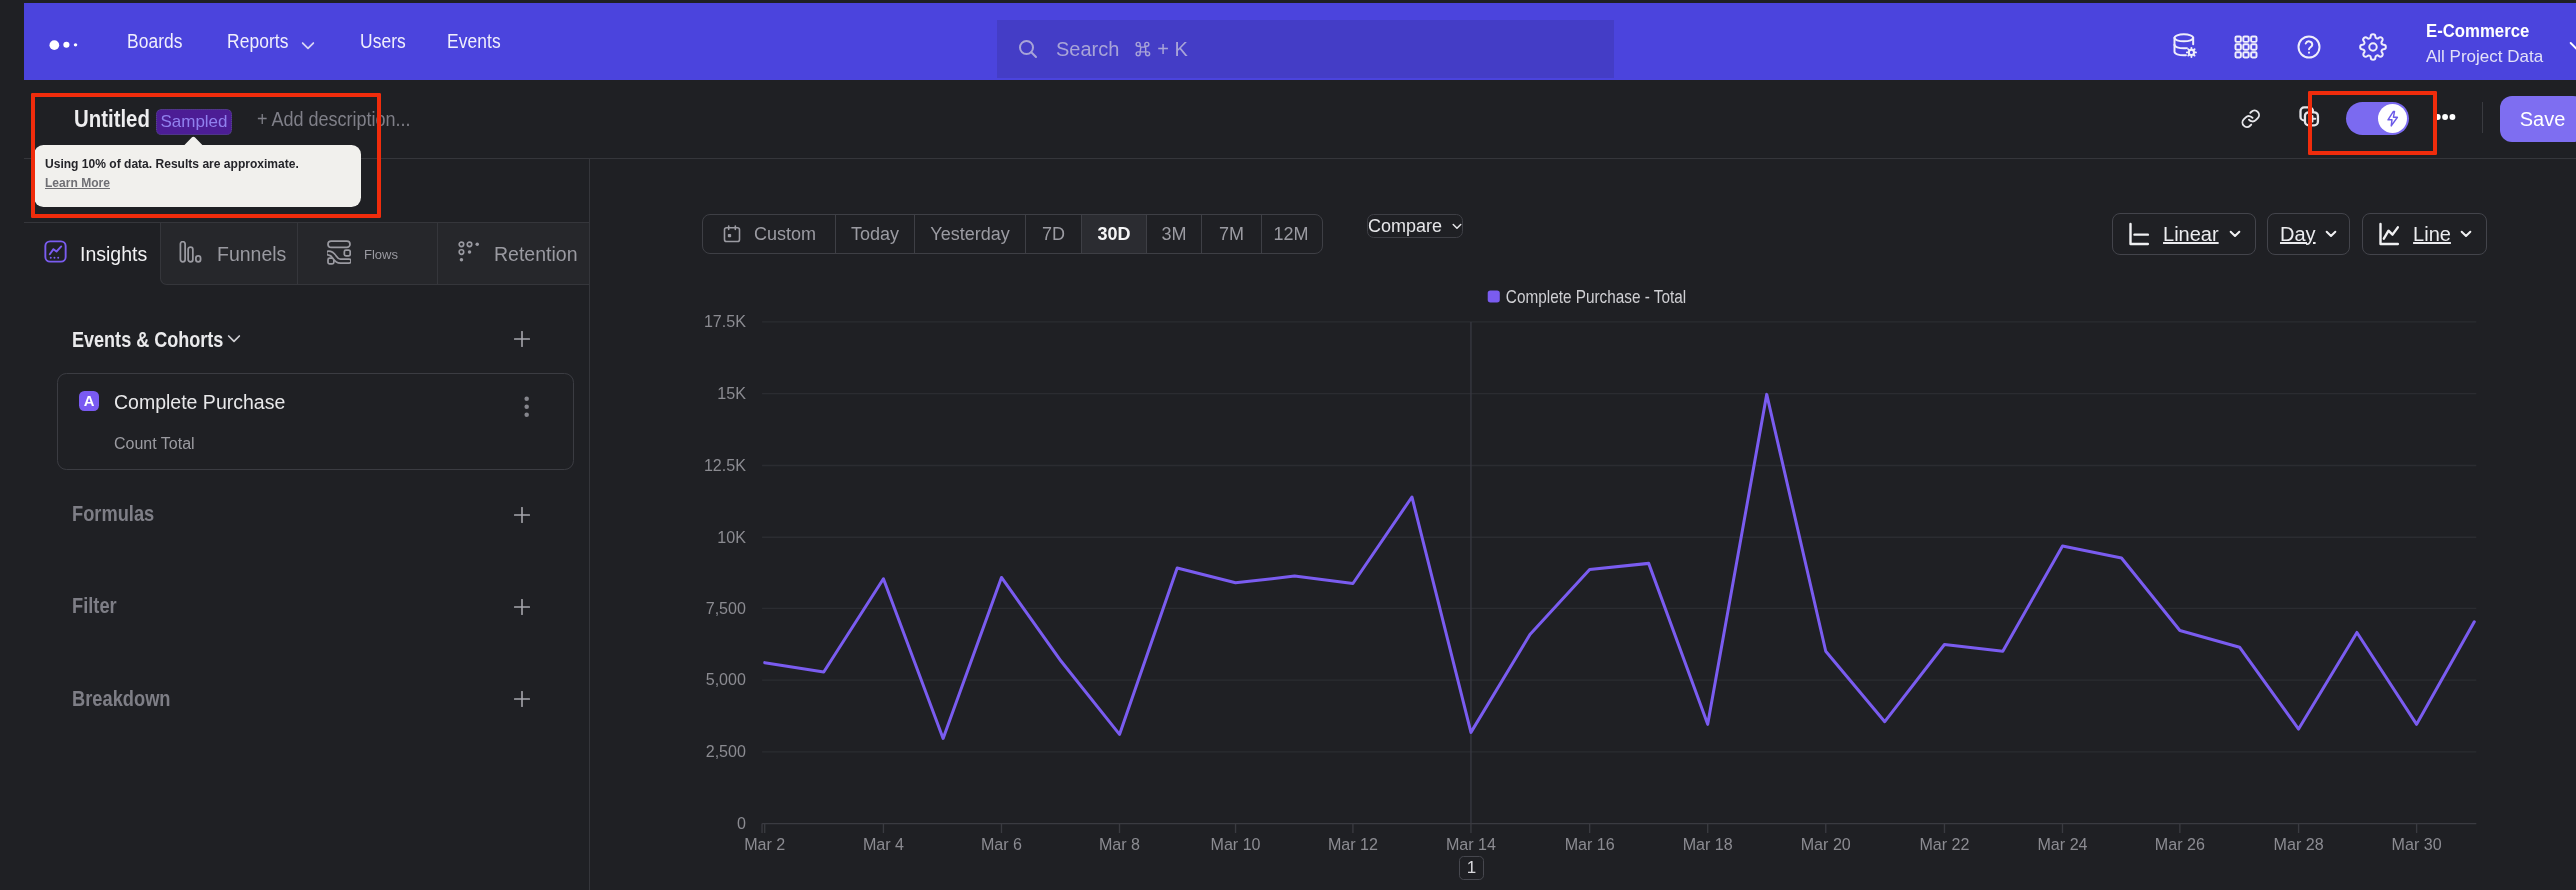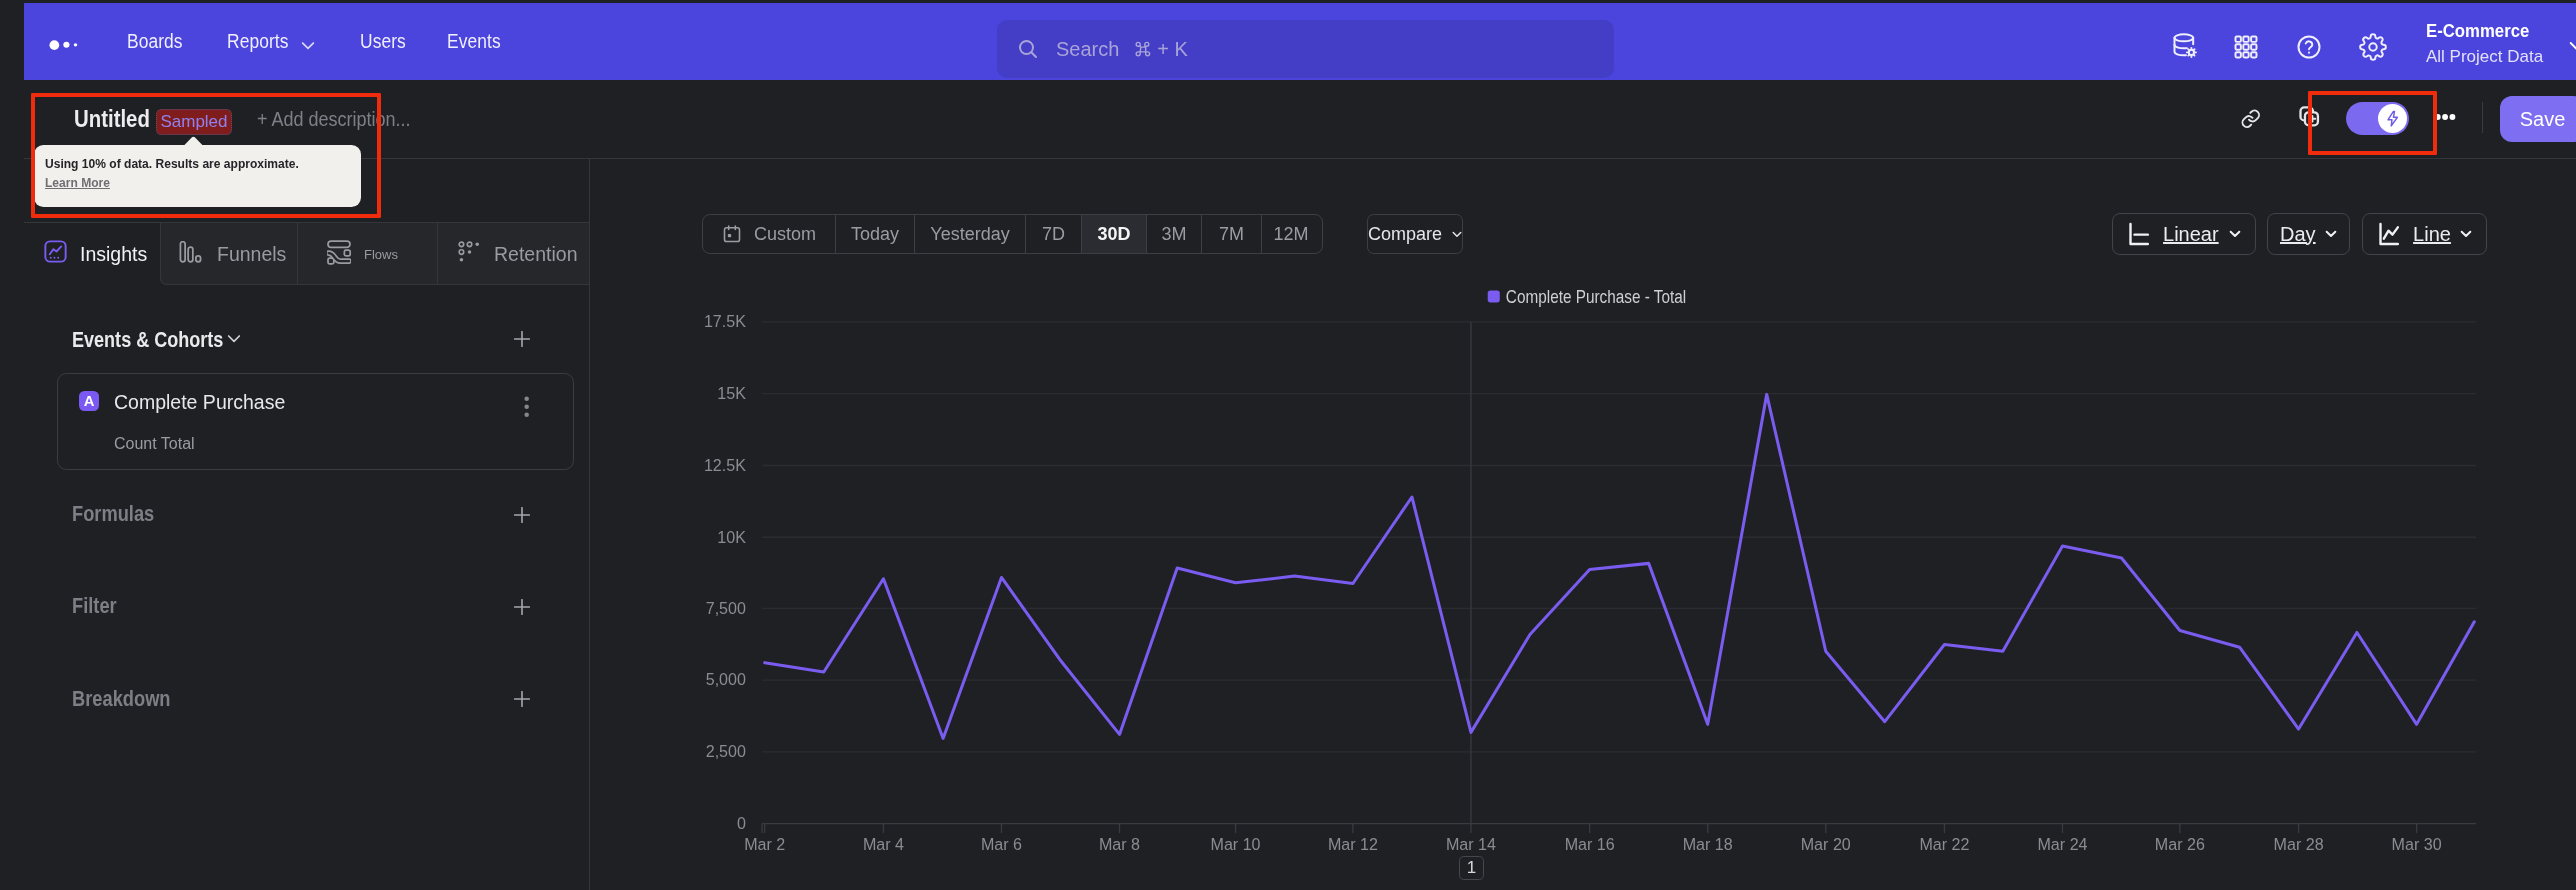--- a/index.html
+++ b/index.html
@@ -7,31 +7,31 @@
     font-family:"Liberation Sans", sans-serif; }
   .abs { position:absolute; }
   #page { position:relative; width:2576px; height:890px;margin-left:24px; }
 
   
   #nav { position:absolute; left:0; top:3.4px; width:2576px; height:77px; background:#4b44dd; }
   .navlink { position:absolute; top:0; height:77px; display:flex; align-items:center;
     color:#f0effc; font-size:20px; font-weight:400; letter-spacing:0.1px;
     transform:scaleX(.87); transform-origin:left center; }
   #search { position:absolute; left:973px; top:17px; width:617px; height:58px;
-    background:#443dc6; border-radius:10px; display:flex; align-items:center; }
+    background:#443dc6; border-radius:0; display:flex; align-items:center; }
   #search .ph { color:#a8a4d8; font-size:20px; margin-left:47px; }
   .projname { position:absolute; left:2402px; color:#fff; }
 
   
   #titlebar { position:absolute; left:0; top:81px; width:2576px; height:78px;
     border-bottom:1.3px solid #35363b; }
   #untitled { position:absolute; left:50px; top:81px; height:76px; display:flex; align-items:center;
     color:#ededef; font-size:24px; font-weight:700; transform:scaleX(.85); transform-origin:left center; }
   #sampled { position:absolute; left:132px; top:109px; width:76px; height:25.5px;
-    border:1.3px dotted #54507e; border-radius:5.4px; background:#7f1d1d;
+    border:1.3px dotted #54507e; border-radius:5.4px; background:#4c1d95;
     display:flex; align-items:center; justify-content:center;
     color:#9181ef; font-size:17px; }
   #adddesc { position:absolute; left:233px; top:81px; height:76px; display:flex; align-items:center;
     color:#7f7f88; font-size:20px; transform:scaleX(.9); transform-origin:left center; }
   #toggle { position:absolute; left:2322px; top:102px; width:63px; height:33px;
     background:#7b6af0; border-radius:17px; }
   #toggle .knob { position:absolute; right:2px; top:2px; width:29px; height:29px;
     background:#fff; border-radius:50%; display:flex; align-items:center; justify-content:center; }
   #vdiv1 { position:absolute; left:2458px; top:102px; width:1.3px; height:31px; background:#3a3b40; }
   #savebtn { position:absolute; left:2476px; top:96px; width:85px; height:46px;
@@ -61,21 +61,21 @@
   
   #seg { position:absolute; left:678px; top:214px; width:621px; height:40px;
     border:1.3px solid #3e3f45; border-radius:8px; display:flex; }
   .segc { height:100%; display:flex; align-items:center; justify-content:center;
     color:#9b9ba2; font-size:18px; border-left:1.3px solid #3e3f45; }
   .segc:first-child { border-left:none; }
   .segc.active { background:#2b2c31; color:#f5f5f6; font-weight:700; }
   .dropbtn { position:absolute; top:213px; height:42px; border:1.3px solid #43444b;
     border-radius:8px; display:flex; align-items:center; justify-content:center;
     color:#ececef; font-size:20px;text-decoration:underline; }
-  #comparebtn { position:absolute; left:1343px; top:214px; width:96px; height:40px;
+  #comparebtn { position:absolute; left:1343px; top:214px; width:96px; height:24px;
     border:1.3px solid #3e3f45; border-radius:6.7px; display:flex; align-items:center;
     justify-content:center; color:#e6e6e9; font-size:18px; }
 
   
   #tooltip { position:absolute; left:10px; top:145px; width:327px; height:62px;
     background:#f1f0ed; border-radius:9.4px; z-index:30; }
   #tooltip .arrow { position:absolute; left:152px; top:-6px; width:14.8px; height:14.8px;
     background:#f1f0ed; transform:rotate(45deg); border-radius:2px; }
   #tooltip .t1 { position:absolute; left:10.7px; top:11.4px; color:#242429; font-size:13.4px; transform:scaleX(.9); transform-origin:left top;
     font-weight:700; white-space:nowrap; }

